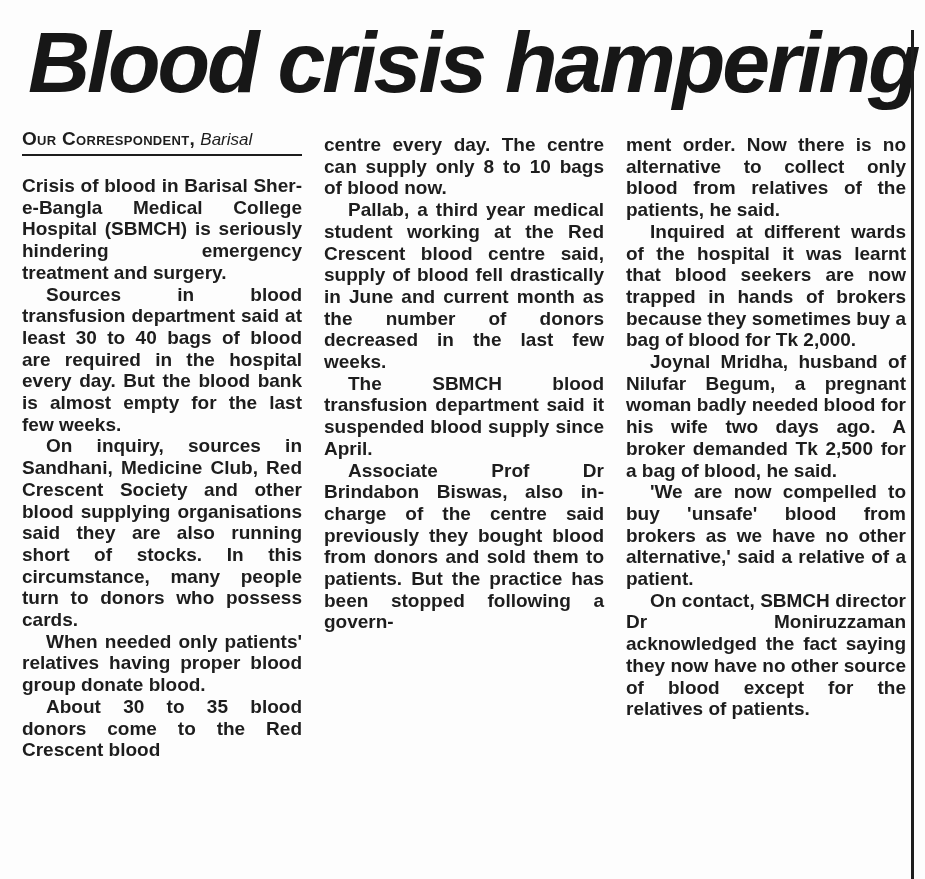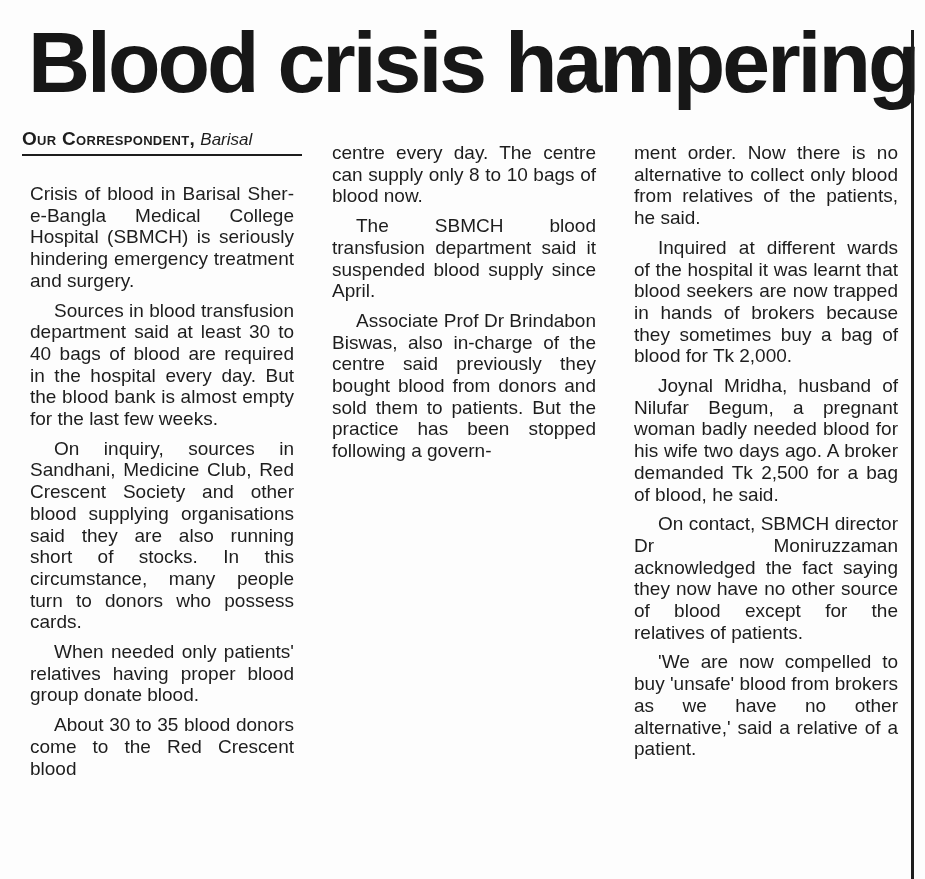--- a/index.html
+++ b/index.html
@@ -19,40 +19,42 @@
     margin:0 auto;
   }
   
   .headline{
     margin:14px 0 1px 28px;
     font-weight:bold;
     font-size:86px;
     line-height:97px;
     letter-spacing:-0.035em;
     color:var(--headline-ink);
+    font-style:italic;
   }
   .headline .hl-line{white-space:nowrap;}
   
   .columns{
     display:flex;
     margin:17px 0 0 22px;
     gap:22px;
   }
   .col{
     width:280px;
     flex:0 0 280px;
   }
   .col .body{
     text-align:justify;
     font-size:19px;
     line-height:21.7px;
   }
   .col .body p{
-    margin:8px;
+    margin:0;
     color:var(--ink);
+    font-weight:bold;
   }
   .col .body p.indent{text-indent:24px;}
   .col-cont{padding-top:6px;}
   
   .byline{
     font-size:19px;
     line-height:21px;
     white-space:nowrap;
   }
   .byline .author{
@@ -102,32 +104,33 @@
           <p class="indent">Sources in blood transfusion department said at least 30 to 40 bags of blood are required in the hospital every day. But the blood bank is almost empty for the last few weeks.</p>
           <p class="indent">On inquiry, sources in Sandhani, Medicine Club, Red Crescent Society and other blood supplying organisations said they are also running short of stocks. In this circumstance, many people turn to donors who possess cards.</p>
           <p class="indent">When needed only patients' relatives having proper blood group donate blood.</p>
           <p class="indent">About 30 to 35 blood donors come to the Red Crescent blood</p>
         </div>
     </div>
 
     <div class="col col-cont">
       <div class="body">
           <p>centre every day. The centre can supply only 8 to 10 bags of blood now.</p>
+          <p class="indent">Pallab, a third year medical student working at the Red Crescent blood centre said, supply of blood fell drastically in June and current month as the number of donors decreased in the last few weeks.</p>
           <p class="indent">The SBMCH blood transfusion department said it suspended blood supply since April.</p>
           <p class="indent">Associate Prof Dr Brindabon Biswas, also in-charge of the centre said previously they bought blood from donors and sold them to patients. But the practice has been stopped following a govern-</p>
         </div>
     </div>
 
     <div class="col col-cont">
       <div class="body">
           <p>ment order. Now there is no alternative to collect only blood from relatives of the patients, he said.</p>
           <p class="indent">Inquired at different wards of the hospital it was learnt that blood seekers are now trapped in hands of brokers because they sometimes buy a bag of blood for Tk 2,000.</p>
           <p class="indent">Joynal Mridha, husband of Nilufar Begum, a pregnant woman badly needed blood for his wife two days ago. A broker demanded Tk 2,500 for a bag of blood, he said.</p>
+          <p class="indent">'We are now compelled to buy 'unsafe' blood from brokers as we have no other alternative,' said a relative of a patient.</p>
           <p class="indent">On contact, SBMCH director Dr Moniruzzaman acknowledged the fact saying they now have no other source of blood except for the relatives of patients.</p>
-          <p class="indent">'We are now compelled to buy 'unsafe' blood from brokers as we have no other alternative,' said a relative of a patient.</p>
         </div>
     </div>
 
   </div>
 
   <div class="edge-rule"></div>
 
 </div>
 
 </body></html>

